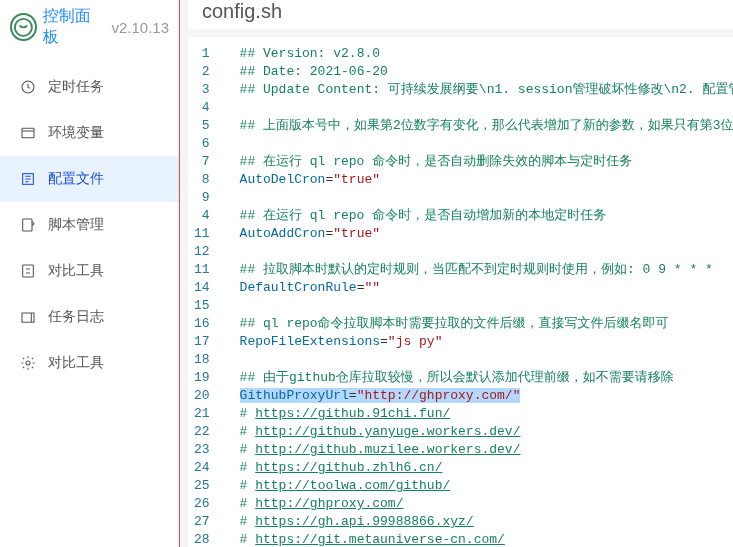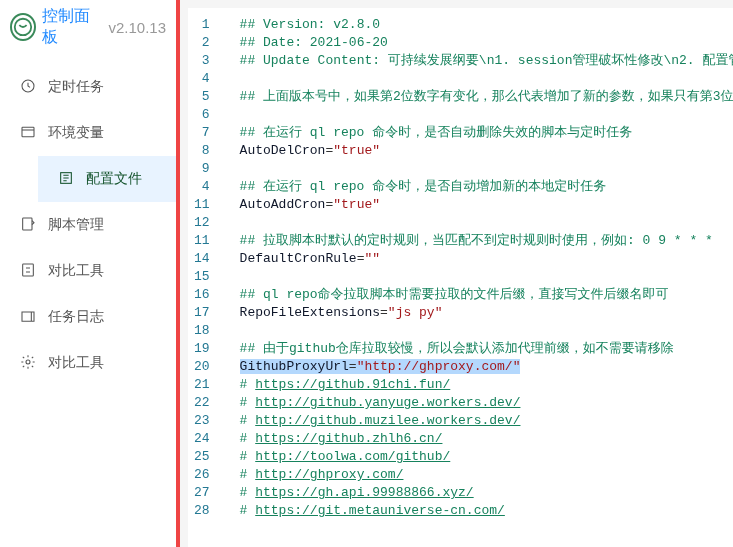--- a/index.html
+++ b/index.html
@@ -1,36 +1,36 @@
 <!DOCTYPE html>
 <html><head>
 <meta charset="utf-8">
 <style>
 * { box-sizing: border-box; margin: 0; padding: 0; }
 body { font-family: -apple-system, BlinkMacSystemFont, "Segoe UI", "PingFang SC", "Microsoft YaHei", sans-serif; font-size: 13px; color: #333; background: #fff; overflow: hidden; width: 733px; height: 547px; }
 .app { display: flex; width: 100%; height: 100%; }
-.sidebar { width: 180px; border-right: 4px solid #ef4444; background: #fff; display: flex; flex-direction: column; }
+.sidebar { width: 180px; border-right: 1px solid #ef4444; background: #fff; display: flex; flex-direction: column; }
 .logo-row { display: flex; align-items: center; padding: 6px 10px 10px 10px; gap: 6px; }
 .logo-icon { width: 28px; height: 28px; border-radius: 50%; border: 2px solid #3a8a5a; display: flex; align-items: center; justify-content: center; color: #3a8a5a; }
 .logo-text { color: #218aff; font-size: 16px; font-weight: 500; }
 .logo-version { color: #999; font-size: 15px; margin-left: 2px; }
 .nav { display: flex; flex-direction: column; padding-top: 6px; }
-.nav-item { display: flex; gap: 12px; padding: 14px 20px; color: #555; cursor: pointer; font-size: 14px; }
-.nav-item.active { background: #e8f3ff; color: #14532d; margin-left: 38px; }
+.nav-item { display: flex; align-items: center; gap: 12px; padding: 14px 20px; color: #555; cursor: pointer; font-size: 14px; }
+.nav-item.active { background: #e8f3ff; color: #1d4ed8; }
 .nav-item .icon { width: 16px; height: 16px; display: flex; align-items: center; justify-content: center; flex-shrink: 0; }
 .nav-item .icon svg { width: 16px; height: 16px; }
 .main { flex: 1; display: flex; flex-direction: column; overflow: hidden; background: #f5f5f5; }
 .header { padding: 0 14px 6px 14px; font-size: 20px; color: #555; background: #fff; margin-left: 8px; }
 .editor { flex: 1; overflow: hidden; font-family: Consolas, "Courier New", monospace; font-size: 13px; line-height: 18px; display: flex; background: #fff; margin-left: 8px; margin-top: 8px; padding-top: 8px; }
 .gutter { text-align: right; color: #237893; padding: 0 12px 0 6px; user-select: none; background: #fff; }
 .gutter .ln { height: 18px; }
 .code { flex: 1; white-space: pre; overflow: hidden; }
 .code-line { height: 18px; margin-left: 18px; }
 .c-comment { color: #16825d; }
-.c-var { color: #0f172a; }
+.c-var { color: #0369a1; }
 .c-op { color: #333; }
 .c-str { color: #a2191c; }
 .c-link { color: #16825d; text-decoration: underline; text-align: center; }
 .hl { background: #b4d8fd; }
 </style>
 </head>
 <body>
 
 <div class="app">
 
@@ -105,20 +105,21 @@
               <circle cx="12" cy="12" r="3"></circle>
               <path d="M12 2v3M12 19v3M4.2 4.2l2.1 2.1M17.7 17.7l2.1 2.1M2 12h3M19 12h3M4.2 19.8l2.1-2.1M17.7 6.3l2.1-2.1"></path>
             </svg>
           </span>
           <span>对比工具</span>
         </div>
       </nav>
   </aside>
 
   <main class="main">
+    <div class="header">config.sh</div>
     <div class="editor">
       <div class="gutter" id="gutter">
           <div class="ln">1</div>
           <div class="ln">2</div>
           <div class="ln">3</div>
           <div class="ln">4</div>
           <div class="ln">5</div>
           <div class="ln">6</div>
           <div class="ln">7</div>
           <div class="ln">8</div>

